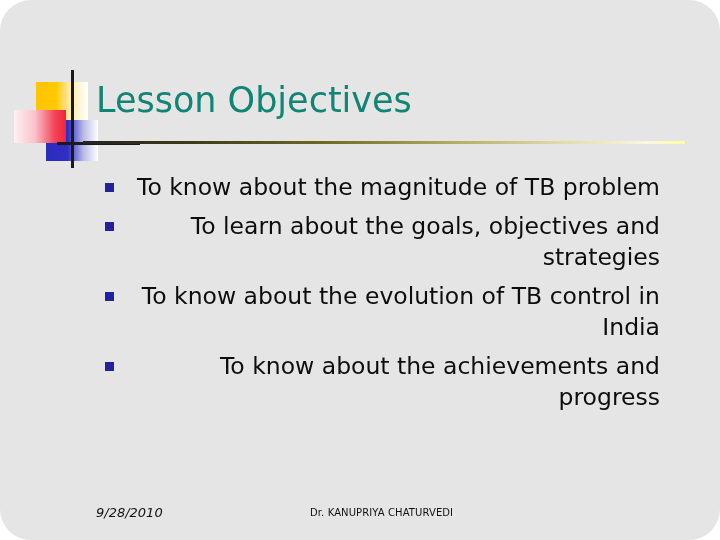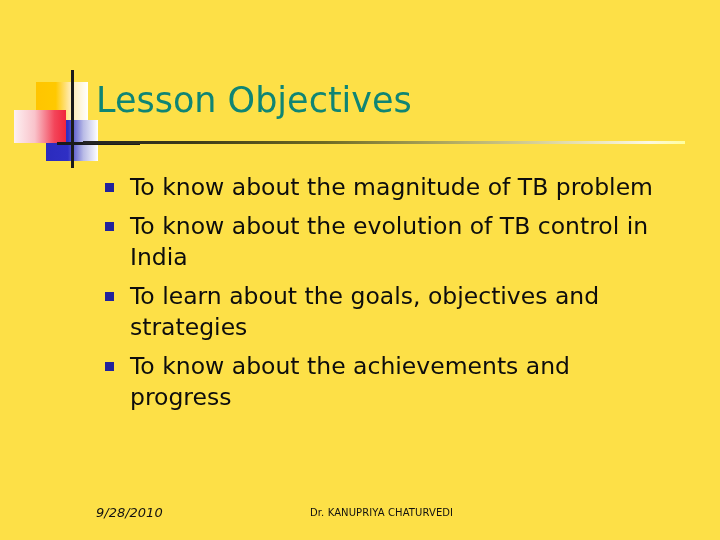--- a/index.html
+++ b/index.html
@@ -11,22 +11,23 @@
     width: 720px;
     height: 540px;
     overflow: hidden;
     font-family: "DejaVu Sans", sans-serif;
   }
 
   #slide {
     position: relative;
     width: 720px;
     height: 540px;
-    background: #fde047;
+    background: #e5e5e5;
     overflow: hidden;
+    border-radius: 31px;
   }
 
   
   #logo {
     position: absolute;
     left: 0px;
     top: 60px;
     width: 110px;
     height: 120px;
   }
@@ -100,20 +101,21 @@
     top: 172px;
     width: 560px;
   }
   .bullet-item {
     position: relative;
     padding-left: 30px;
     margin-bottom: 8px;
     font-size: 23.5px;
     line-height: 31px;
     color: #0d0d0d;
+    text-align: right;
   }
   .bullet-marker {
     position: absolute;
     left: 5px;
     top: 11px;
     width: 9px;
     height: 9px;
     background: #22229c;
   }
   .bullet-text {
@@ -157,26 +159,26 @@
 
   <div id="bullets">
 
     <div class="bullet-item">
       <span class="bullet-marker"></span>
       <span class="bullet-text">To know about the magnitude of TB problem</span>
     </div>
 
     <div class="bullet-item">
       <span class="bullet-marker"></span>
-      <span class="bullet-text">To know about the evolution of TB control in India</span>
+      <span class="bullet-text">To learn about the goals, objectives and strategies</span>
     </div>
 
     <div class="bullet-item">
       <span class="bullet-marker"></span>
-      <span class="bullet-text">To learn about the goals, objectives and strategies</span>
+      <span class="bullet-text">To know about the evolution of TB control in India</span>
     </div>
 
     <div class="bullet-item">
       <span class="bullet-marker"></span>
       <span class="bullet-text">To know about the achievements and progress</span>
     </div>
 
   </div>
 
   <div id="footer-date">9/28/2010</div>

